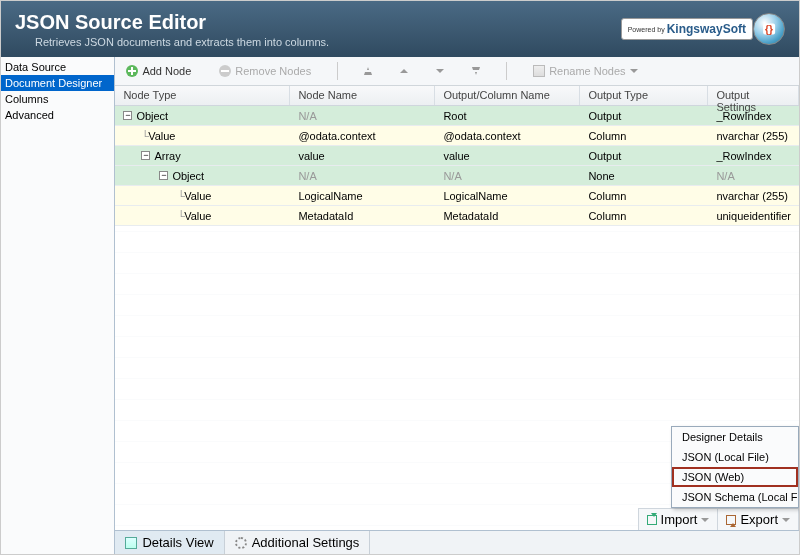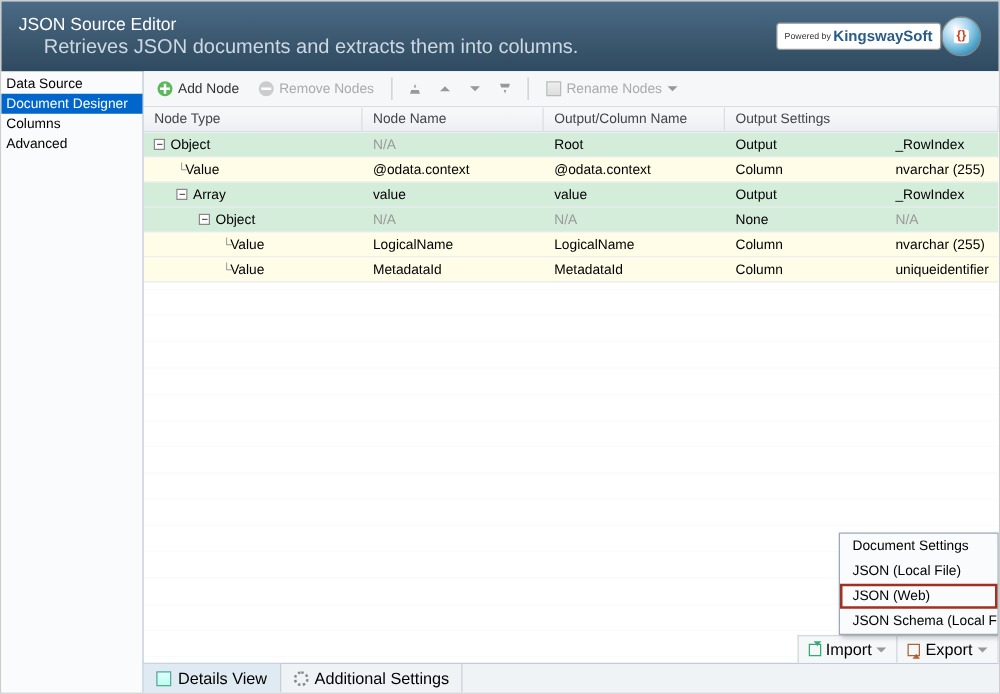--- a/index.html
+++ b/index.html
@@ -1,36 +1,36 @@
 <!DOCTYPE html>
 <html><head>
 <meta charset="utf-8">
 <style>
 * { box-sizing: border-box; margin: 0; padding: 0; }
 body { font-family: "Segoe UI", Tahoma, sans-serif; font-size: 11px; width: 800px; height: 555px; overflow: hidden; background: #fff; border: 1px solid #ccc; }
 
 .header { background: linear-gradient(to bottom, #4a6a85 0%, #3d5a72 50%, #2f4a60 100%); color: #fff; padding: 8px 14px; height: 56px; position: relative; display: flex; align-items: center; justify-content: space-between; }
 .header-left { display: flex; flex-direction: column; }
-.header-title { font-size: 14px; font-weight: normal; }
-.header-subtitle { font-size: 16px; color: #cdd9e2; margin-top: 2px; padding-left: 20px; }
+.header-title { font-size: 20px; font-weight: bold; }
+.header-subtitle { font-size: 11px; color: #cdd9e2; margin-top: 2px; padding-left: 20px; }
 .header-right { display: flex; align-items: center; gap: 0; }
 .logo-ks { background: #fff; border: 1px solid #999; border-radius: 3px; padding: 3px 6px; font-size: 10px; color: #333; display: flex; align-items: center; gap: 2px; }
 .logo-ks b { color: #2a5c8a; font-size: 12px; }
 .logo-orb { width: 32px; height: 32px; border-radius: 50%; background: radial-gradient(circle at 35% 30%, #fff, #9cd0ea 40%, #4aa0c8 70%, #2a7090); border: 1px solid #888; position: relative; }
 .logo-orb::after { content: "{}"; position: absolute; top: 50%; left: 50%; transform: translate(-50%, -50%); font-size: 10px; color: #d84020; font-weight: bold; background: #fff; border-radius: 2px; padding: 0 2px; }
 
 .body-area { display: flex; height: calc(100% - 56px); }
 
 .sidebar { width: 115px; border-right: 1px solid #b0c0d0; background: #fafbfc; padding-top: 2px; }
 .sidebar-item { padding: 2px 4px; cursor: pointer; white-space: nowrap; }
 .sidebar-item.selected { background: #0066cc; color: #fff; }
 
 .main { flex: 1; display: flex; flex-direction: column; position: relative; }
 
-.toolbar { display: flex; align-items: center; padding: 3px 6px; border-bottom: 1px solid #d0d6db; gap: 6px; background: #f5f7f9; height: 29px; }
+.toolbar { display: flex; align-items: center; padding: 3px 6px; border-bottom: 1px solid #d0d6db; gap: 18px; background: #f5f7f9; height: 29px; }
 .tb-btn { display: inline-flex; align-items: center; gap: 4px; padding: 2px 5px; border: none; background: transparent; font-size: 11px; cursor: pointer; color: #333; }
 .tb-btn.disabled { color: #aaa; cursor: default; }
 .tb-sep { width: 1px; height: 18px; background: #ccc; margin: 0 3px; }
 .icon-add { display:inline-block; width:12px; height:12px; border-radius:50%; background:#5cb85c; position:relative; }
 .icon-add::before, .icon-add::after { content:""; position:absolute; background:#fff; }
 .icon-add::before { left:5px; top:2px; width:2px; height:8px; }
 .icon-add::after { top:5px; left:2px; height:2px; width:8px; }
 .icon-remove { display:inline-block; width:12px; height:12px; border-radius:50%; background:#ccc; position:relative; }
 .icon-remove::after { content:""; position:absolute; top:5px; left:2px; height:2px; width:8px; background:#fff; }
 .arr { display:inline-block; width:0; height:0; border:4px solid transparent; }
@@ -135,20 +135,21 @@
           <span>Rename Nodes</span> 
           <span class="arr down"></span>
         </button>
     </div>
 
     <div class="grid">
       <div class="grid-header">
         <div class="gh c-type">Node Type</div>
         <div class="gh c-name">Node Name</div>
         <div class="gh c-col">Output/Column Name</div>
+        <div class="gh c-otype">Output Type</div>
         <div class="gh c-oset">Output Settings</div>
       </div>
       <div class="grid-body" id="grid-body">
           <div class="row green">
             <div class="cell c-type tree-cell" style="padding-left: 8px;">
               <span class="expander">−</span>
               <span>Object</span>
             </div>
             <div class="cell c-name na">N/A</div>
             <div class="cell c-col">Root</div>
@@ -215,21 +216,21 @@
           <span class="arr down"></span>
         </div>
       <div class="bb-btn">
           <span class="icon-export"></span>
           <span>Export</span> 
           <span class="arr down"></span>
         </div>
     </div>
 
     <div class="popup-menu" id="popup">
-        <div class="popup-item">Document Settings</div>
+        <div class="popup-item">Designer Details</div>
         <div class="popup-item">JSON (Local File)</div>
         <div class="popup-item highlighted">JSON (Web)</div>
         <div class="popup-item">JSON Schema (Local F</div>
       </div>
 
     <div class="footer-tabs">
       <div class="ftab active">
           <span class="icon-details"></span>
           <span>Details View</span>
         </div>

